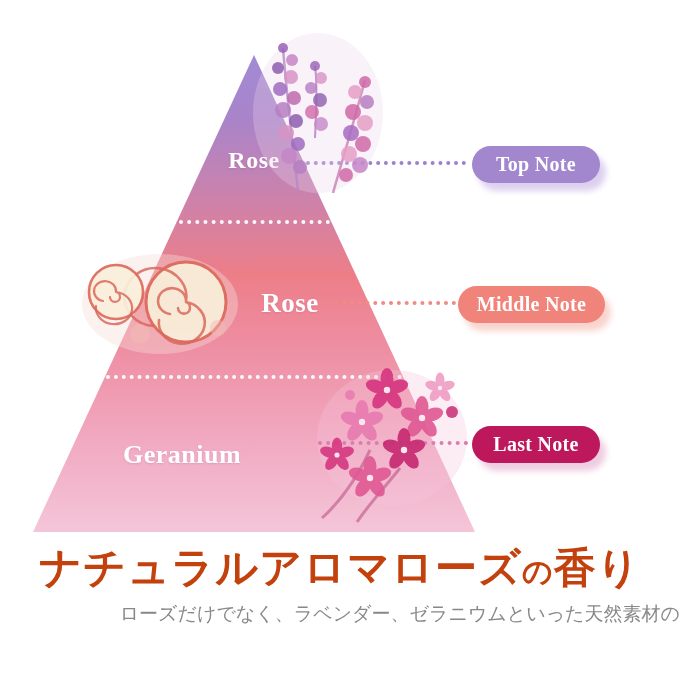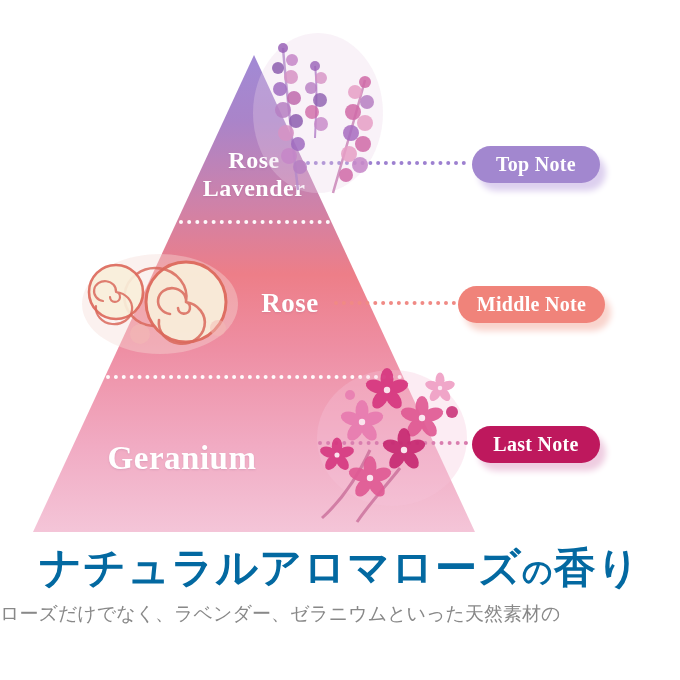--- a/index.html
+++ b/index.html
@@ -17,21 +17,21 @@
       #ee8fa4 62%,#f1abc3 82%,#f4c5d8 100%);
   }
   .divider{position:absolute;height:0;border-top:4px dotted rgba(255,255,255,.95);}
   .divider.d-top{left:179px;top:220px;width:151px;}
   .divider.d-bottom{left:106px;top:375px;width:296px;}
 
   .pyr-label{position:absolute;color:#fff;font-weight:bold;text-align:center;letter-spacing:.5px;
     text-shadow:0 1px 2px rgba(120,70,120,.18);}
   .label-top{left:154px;top:146px;width:200px;font-size:24px;line-height:1.18;}
   .label-middle{left:215px;top:288px;width:150px;font-size:27px;}
-  .label-bottom{left:107px;top:440px;width:150px;font-size:33px;}
+  .label-bottom{left:107px;top:440px;width:150px;font-size:26px;}
 
   
   .connector{position:absolute;height:0;border-top:4px dotted;}
   .connector.c-top{left:306px;top:161px;width:160px;border-color:#9d80d0;}
   .connector.c-middle{left:334px;top:301px;width:122px;border-color:#f08a85;}
   .connector.c-last{left:318px;top:441px;width:150px;border-color:#cc5e9b;}
 
   
   .note-pill{position:absolute;height:37px;border-radius:19px;color:#fff;font-size:20px;
     font-weight:bold;display:flex;align-items:center;justify-content:center;letter-spacing:.3px;z-index:6;}
@@ -39,38 +39,37 @@
   .note-pill.n-middle{left:458px;top:286px;width:147px;background:#f0837a;box-shadow:6px 8px 6px #f9d4cd;}
   .note-pill.n-last{left:472px;top:426px;width:128px;background:#be185d;box-shadow:6px 8px 6px #efcde1;}
 
   
   .illust{position:absolute;z-index:5;}
   .illust.i-lavender{left:243px;top:18px;}
   .illust.i-rose{left:78px;top:246px;}
   .illust.i-geranium{left:262px;top:350px;}
 
   
-  .heading{position:absolute;left:0;top:540px;width:680px;text-align:center;color:#0369a1;
+  .heading{position:absolute;left:0;top:540px;width:680px;text-align:center;color:#c2410c;
     font-weight:bold;font-size:42px;letter-spacing:1px;}
   .heading .particle{font-size:30px;}
-  .description{position:absolute;left:0;top:599px;width:680px;text-align:left;color:#888;
+  .description{position:absolute;left:0;top:599px;width:680px;text-align:right;color:#888;
     font-size:19px;line-height:1.62;}
 </style>
 </head>
 <body>
 
 <div class="canvas">
 
   <div class="pyramid"></div>
   <div class="divider d-top"></div>
   <div class="divider d-bottom"></div>
 
   <div class="pyr-label label-top">
     <span style="display:block">Rose</span>
-    <span style="display:block">Lavender</span>
   </div>
   <div class="pyr-label label-middle">Rose</div>
   <div class="pyr-label label-bottom">Geranium</div>
 
   <div class="connector c-top"></div>
   <div class="connector c-middle"></div>
   <div class="connector c-last"></div>
 
   <div class="illust i-lavender">
     <svg width="150" height="180" viewBox="0 0 150 180">

